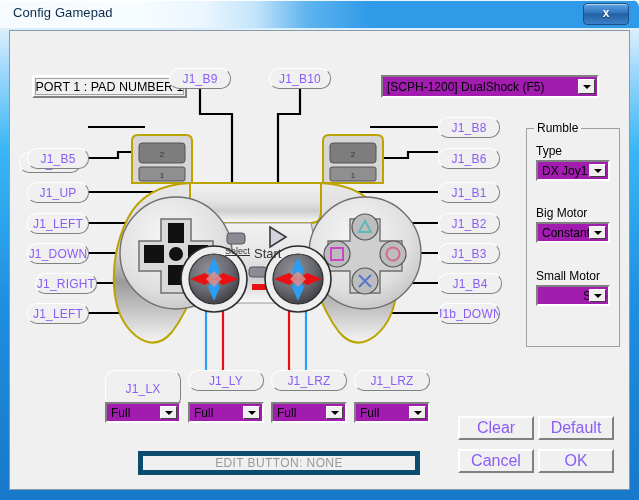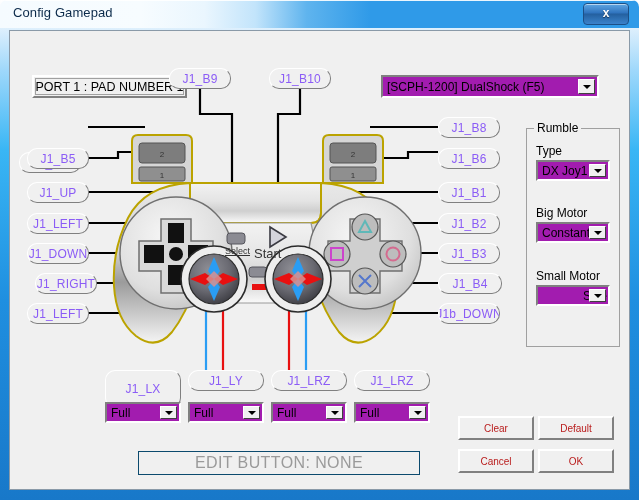--- a/index.html
+++ b/index.html
@@ -91,39 +91,39 @@
   .combo .arrow i{
     display:block;width:0;height:0;
     border-left:4px solid transparent;border-right:4px solid transparent;
     border-top:4px solid #000;
   }
   
   .btn{
     position:absolute;box-sizing:border-box;background:#f0f0f0;
     border:2px solid;border-color:#ffffff #808080 #808080 #ffffff;
     display:flex;align-items:center;justify-content:center;
-    font-size:10px;color:#b91c1c;cursor:pointer;text-align:center;
+    font-size:16px;color:#8b5cf6;cursor:pointer;text-align:center;
   }
   
   #rumble-group{
     position:absolute;left:516px;top:97px;width:94px;height:219px;
     border:1px solid #a0a0a0;box-sizing:border-box;
   }
   #rumble-legend{
     position:absolute;left:524px;top:90px;background:#f0f0f0;
     padding:0 3px;font-size:12px;color:#000;
   }
   .grp-label{position:absolute;font-size:12px;color:#000;}
   
   #status{
     position:absolute;left:128px;top:420px;width:282px;height:24px;
     box-sizing:border-box;background:#f0f0f0;
-    border:1px solid #0c4a6e;
-    display:flex;align-items:center;justify-content:center;
-    font-size:16px;color:#9a9a9a;letter-spacing:.4px;
+    border:5px solid #0c4a6e;
+    display:flex;align-items:center;justify-content:center;
+    font-size:12px;color:#9a9a9a;letter-spacing:.4px;
   }
   svg{display:block;}
   #pad-svg{position:absolute;left:0;top:0;}
 </style>
 </head>
 <body>
 
 <div id="win">
 
   <div id="titlebar">

